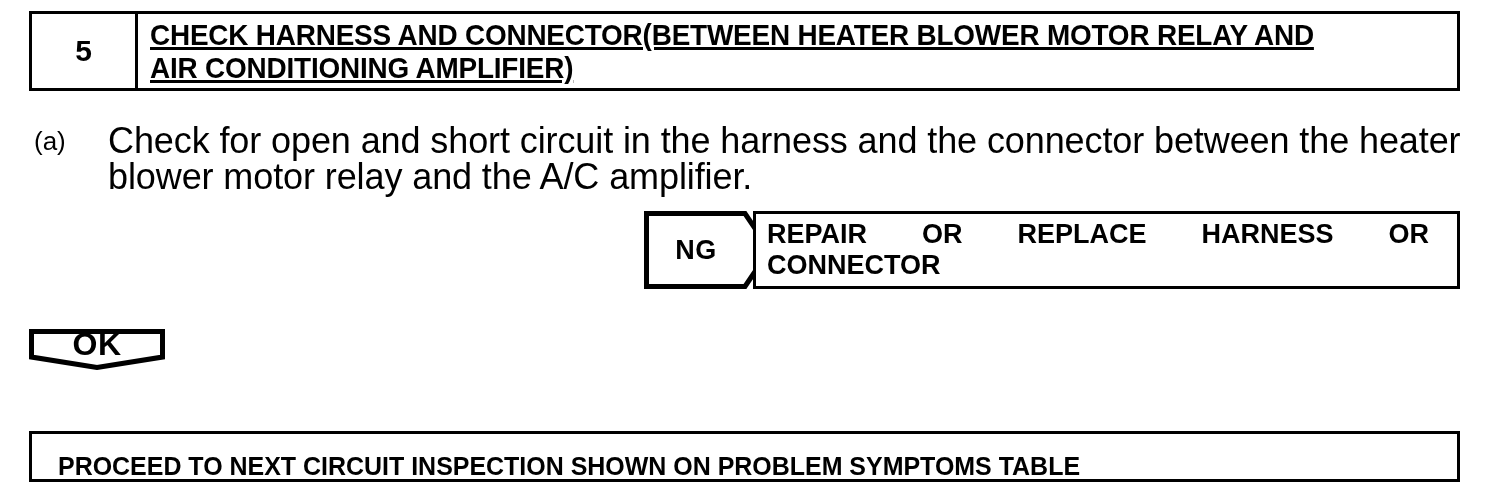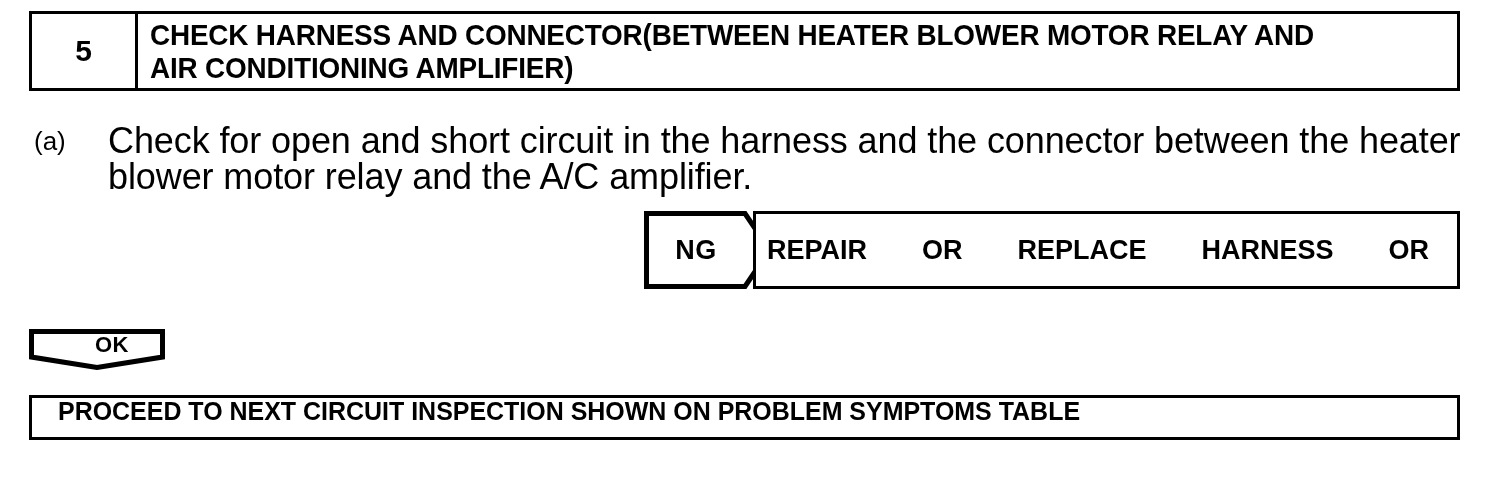--- a/index.html
+++ b/index.html
@@ -43,20 +43,21 @@
     font-weight: bold;
     letter-spacing: 0px;
     line-height: 1;
   }
   .step-title-cell {
     flex: 1 1 auto;
     display: flex;
     align-items: center;
     padding: 0 16px 0 12px;
     box-sizing: border-box;
+    text-decoration: underline;
   }
   .step-title-cell span {
     font-size: 30px;
     font-weight: bold;
     line-height: 33px;
     letter-spacing: -0.2px;
     transform: scaleX(0.93);
     transform-origin: left center;
     display: block;
     width: 107.5%;
@@ -146,44 +147,44 @@
   .ok-arrow {
     position: absolute;
     left: 29px;
     top: 329px;
     width: 136px;
     height: 41px;
   }
   .ok-arrow svg { display: block; }
   .ok-label {
     position: absolute;
-    left: 15px;
+    left: 0;
     top: 0;
     width: 136px;
     height: 31px;
     display: flex;
     align-items: center;
     justify-content: center;
-    font-size: 22px;
+    font-size: 32px;
     font-weight: bold;
     letter-spacing: 0.5px;
   }
 
   
   .final-box {
     position: absolute;
     left: 29px;
-    top: 395px;
+    top: 431px;
     width: 1431px;
-    height: 45px;
+    height: 51px;
     box-sizing: border-box;
     border: 3px solid #000;
     background: #fff;
     display: flex;
-    align-items: flex-start;
+    align-items: flex-end;
     padding-left: 26px;
   }
   .final-box span {
     font-size: 26px;
     font-weight: bold;
     letter-spacing: 0px;
     line-height: 1;
     transform: scaleX(0.96);
     transform-origin: left center;
     display: block;
@@ -209,20 +210,21 @@
 <div class="ng-arrow">
   <svg width="128" height="78" viewBox="0 0 128 78" xmlns="http://www.w3.org/2000/svg">
     <polygon points="2.5,2.5 101,2.5 125.5,39 101,75.5 2.5,75.5" fill="#ffffff" stroke="#000000" stroke-width="5" stroke-linejoin="miter"></polygon>
   </svg>
   <div class="ng-label">NG</div>
 </div>
 
 <div class="ng-result-box">
   <div class="ng-result-text">
     <span class="line1">REPAIR OR REPLACE HARNESS OR</span>
+    <span class="line2">CONNECTOR</span>
   </div>
 </div>
 
 <div class="ok-arrow">
   <svg width="136" height="41" viewBox="0 0 136 41" xmlns="http://www.w3.org/2000/svg">
     <polygon points="2.5,2.5 133.5,2.5 133.5,28 68,38.5 2.5,28" fill="#ffffff" stroke="#000000" stroke-width="5" stroke-linejoin="miter"></polygon>
   </svg>
   <div class="ok-label">OK</div>
 </div>
 

